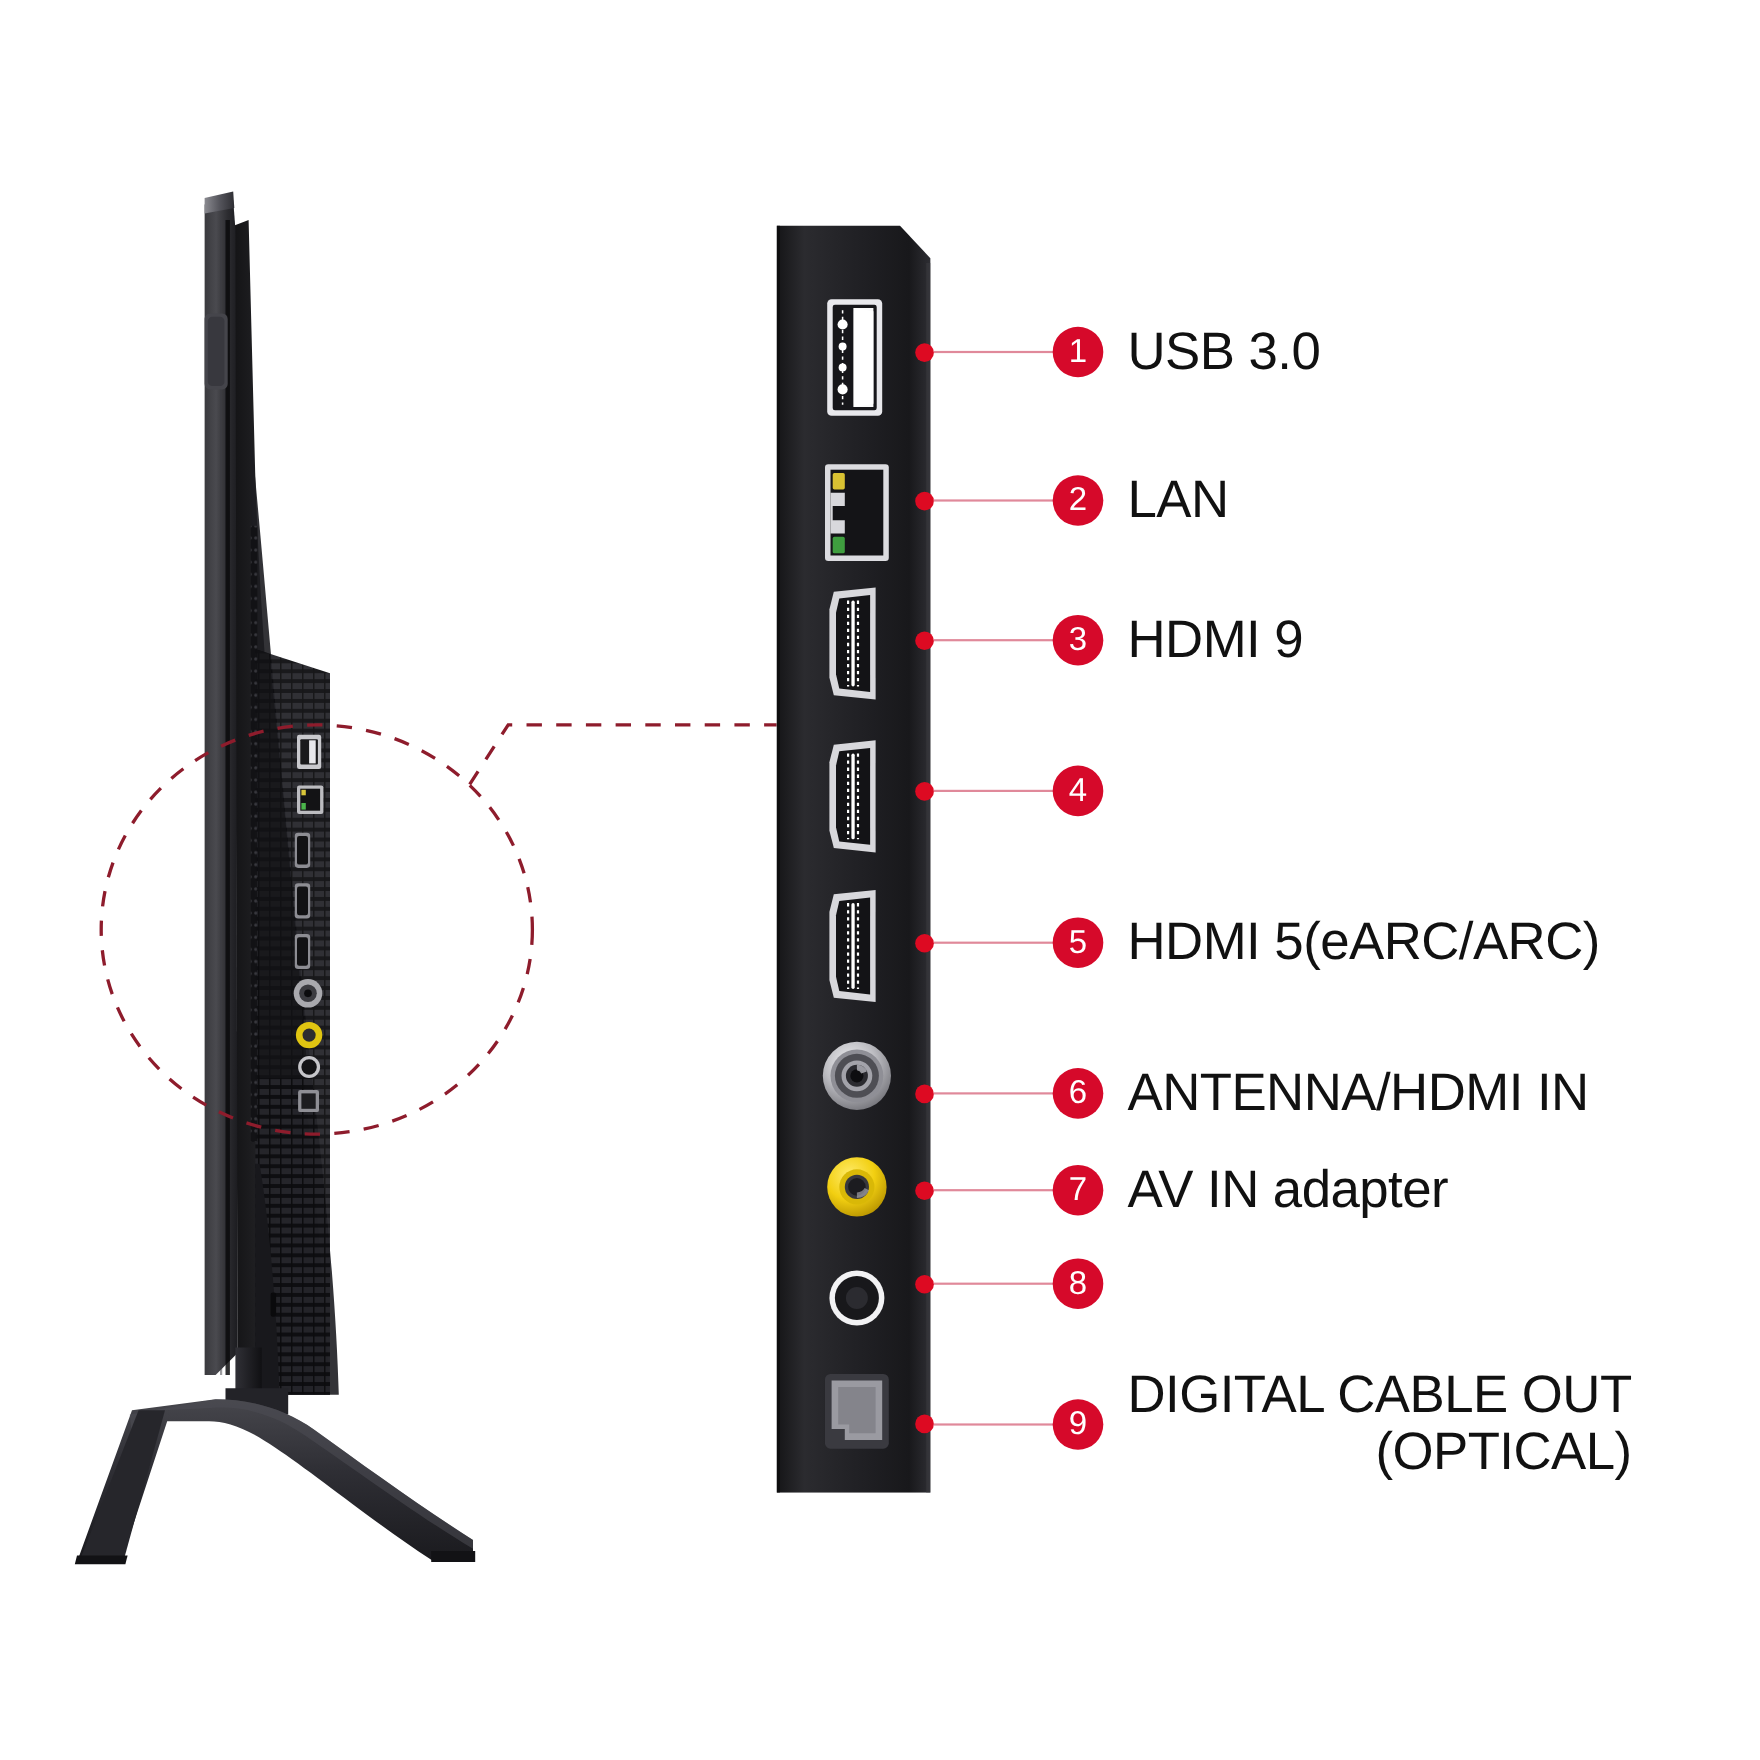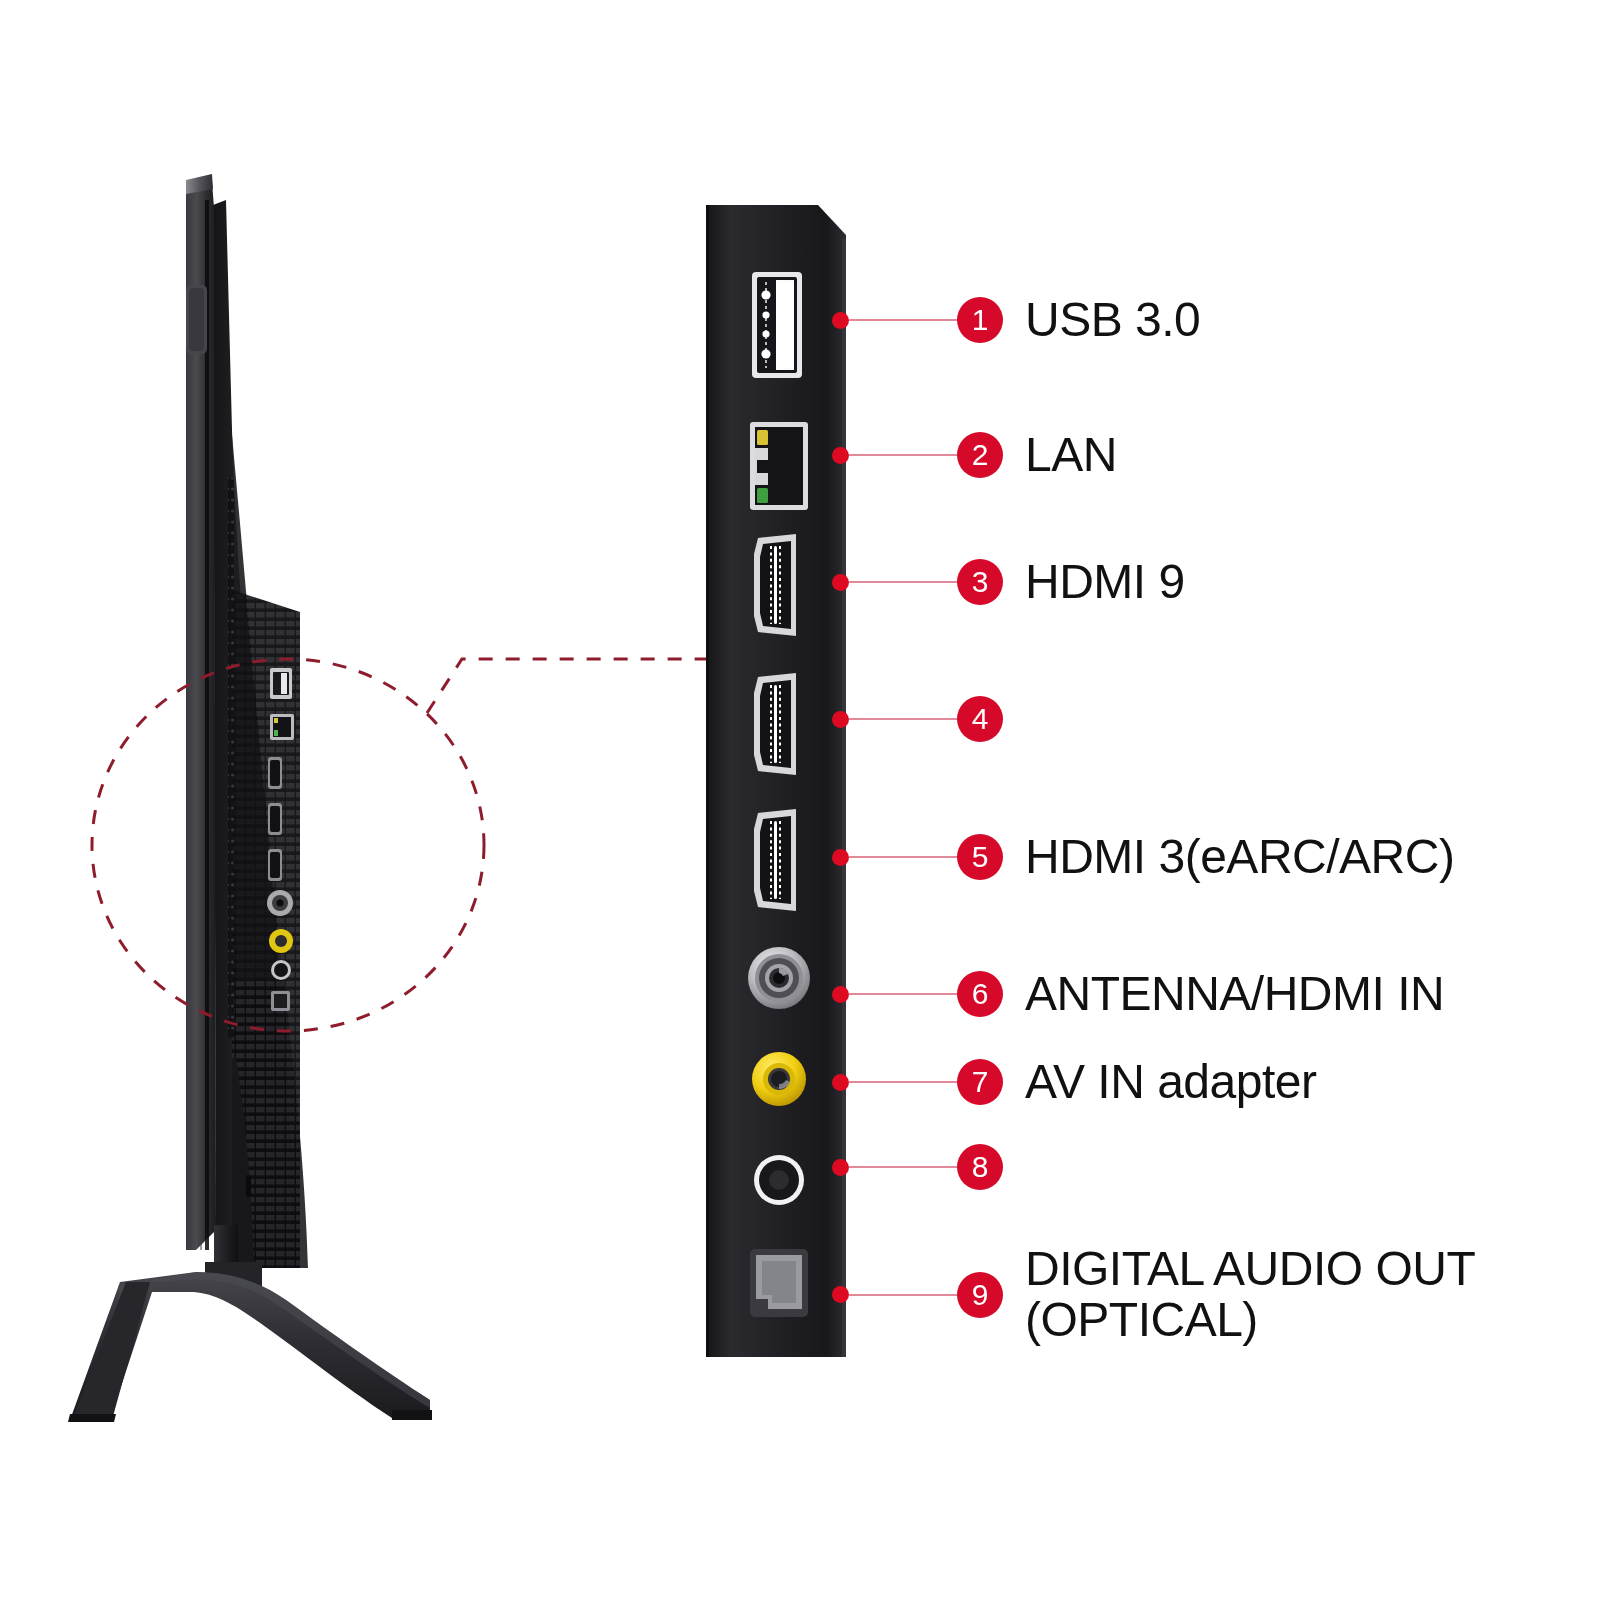--- a/index.html
+++ b/index.html
@@ -106,20 +106,21 @@
   }
   .label {
     margin-left: 22px;
     color: #111111;
     font-size: 48px;
     font-weight: 400;
     white-space: pre-line;
     line-height: 1.06;
     letter-spacing: -0.5px;
     font-family: "Liberation Sans", sans-serif;
+    text-align: right;
   }
 </style>
 </head>
 <body>
 
 <div id="stage">
 
   <svg id="tv-illustration" viewBox="0 0 560 1500" width="560" height="1500" aria-hidden="true">
     <defs>
       <linearGradient id="gBezelFace" x1="0" y1="0" x2="1" y2="0">
@@ -435,21 +436,21 @@
     <div class="callout-row" style="top:696px;">
       <span class="lead-dot"></span>
       <span class="lead-line" style="width:112px;"></span>
       <span class="badge">4</span>
     </div>
 
     <div class="callout-row" style="top:832px;">
       <span class="lead-dot"></span>
       <span class="lead-line" style="width:112px;"></span>
       <span class="badge">5</span>
-      <span class="label">HDMI 3(eARC/ARC)</span>
+      <span class="label">HDMI 5(eARC/ARC)</span>
     </div>
 
     <div class="callout-row" style="top:969px;">
       <span class="lead-dot"></span>
       <span class="lead-line" style="width:112px;"></span>
       <span class="badge">6</span>
       <span class="label">ANTENNA/HDMI IN</span>
     </div>
 
     <div class="callout-row" style="top:1057px;">
@@ -462,19 +463,19 @@
     <div class="callout-row" style="top:1144px;">
       <span class="lead-dot"></span>
       <span class="lead-line" style="width:112px;"></span>
       <span class="badge">8</span>
     </div>
 
     <div class="callout-row" style="top:1244px;">
       <span class="lead-dot"></span>
       <span class="lead-line" style="width:112px;"></span>
       <span class="badge">9</span>
-      <span class="label">DIGITAL AUDIO OUT
+      <span class="label">DIGITAL CABLE OUT
 (OPTICAL)</span>
     </div>
 
   </div>
 
 </div>
 
 </body></html>

